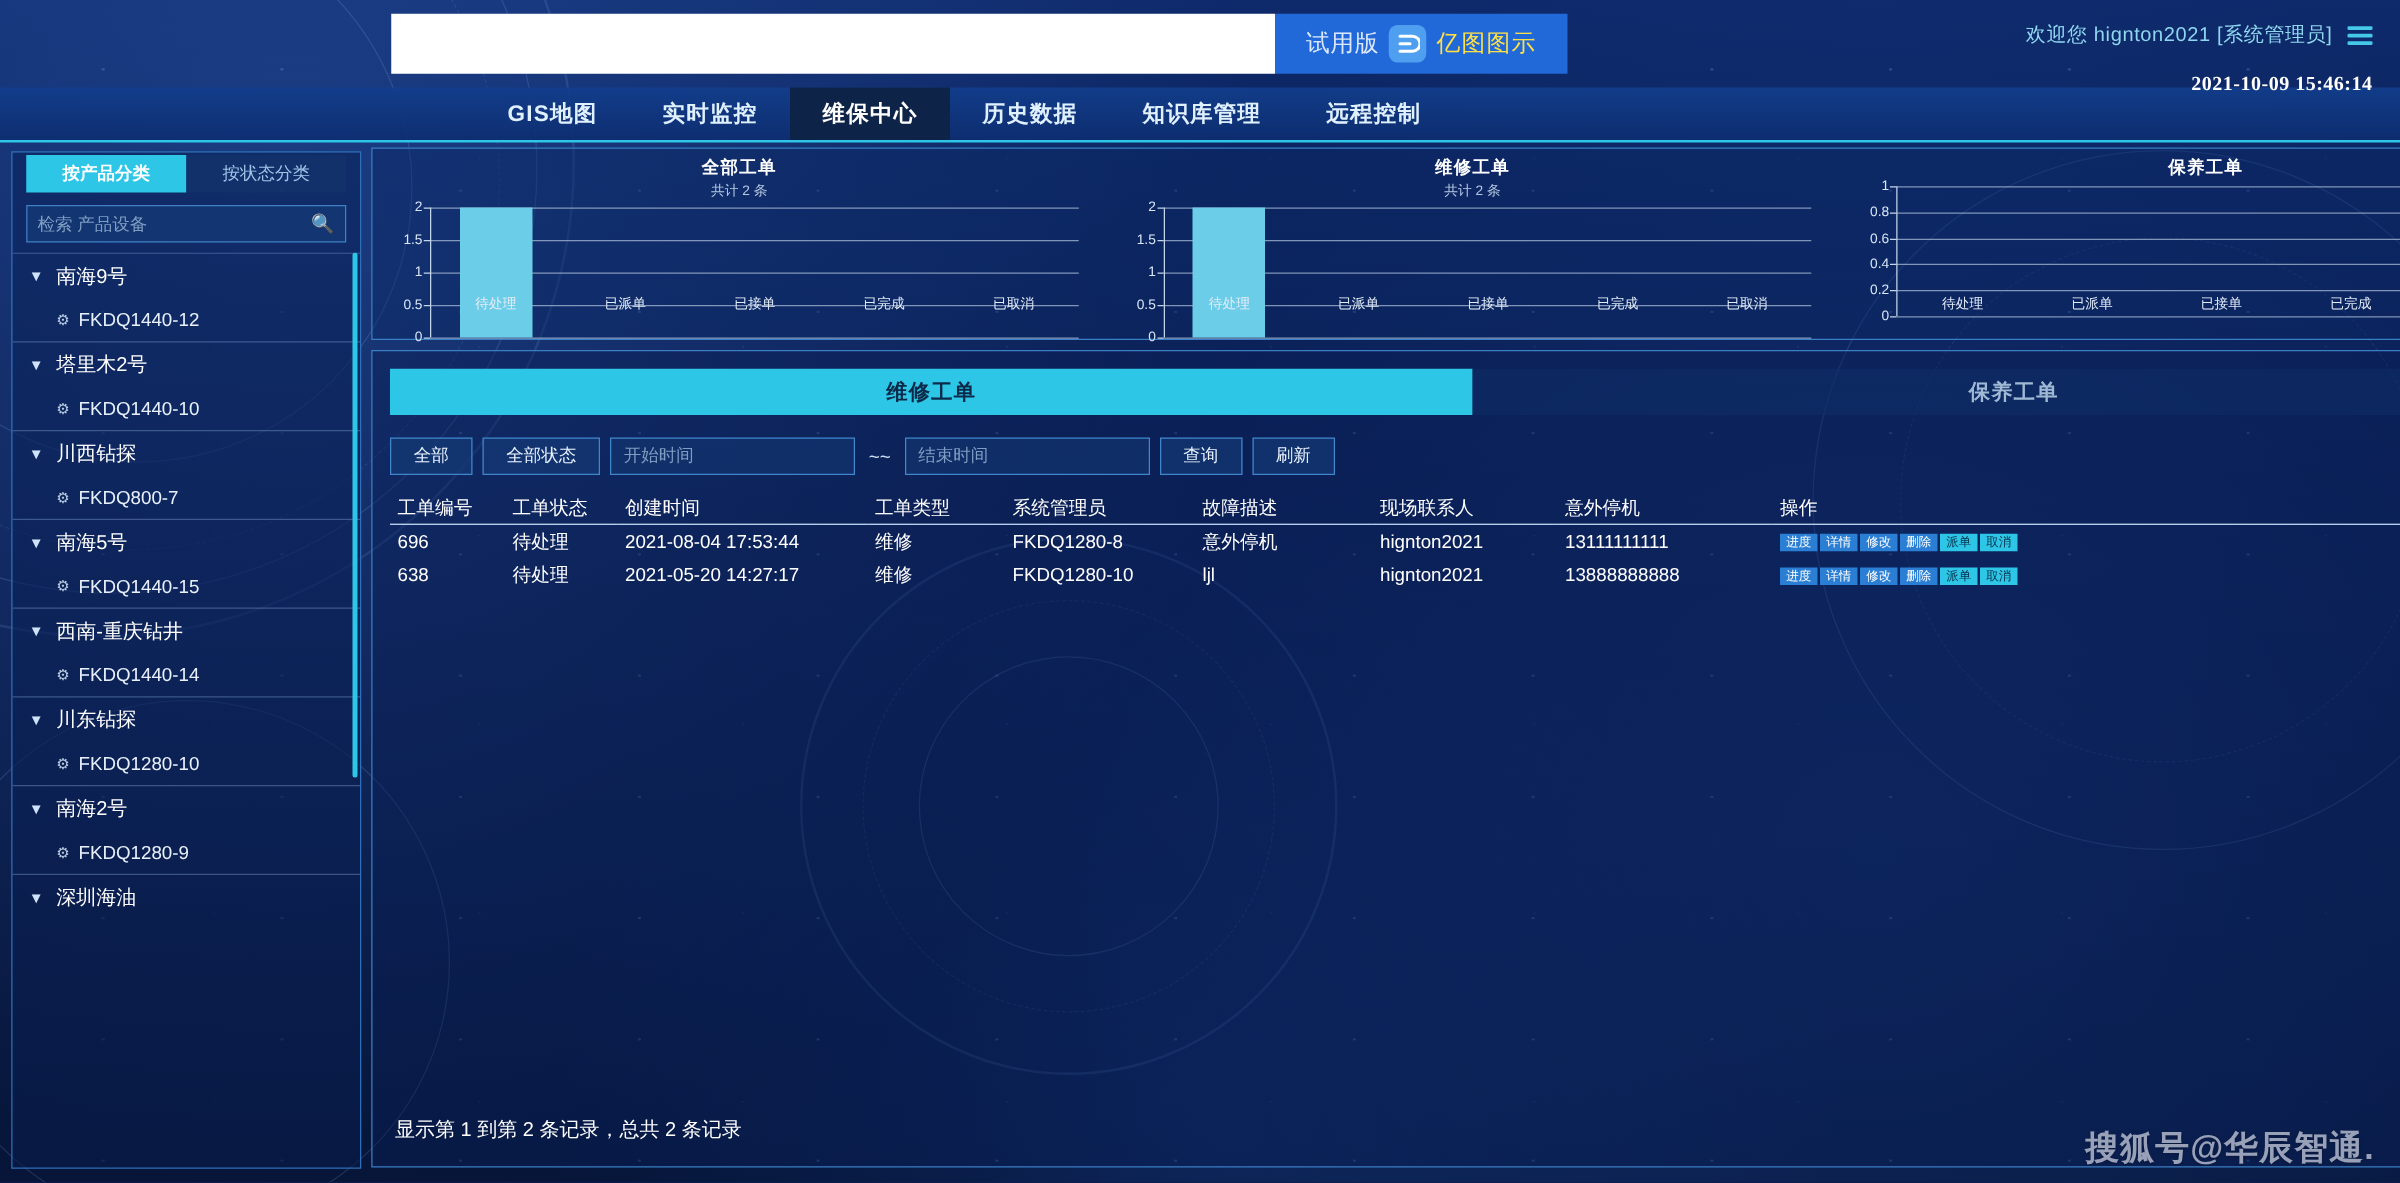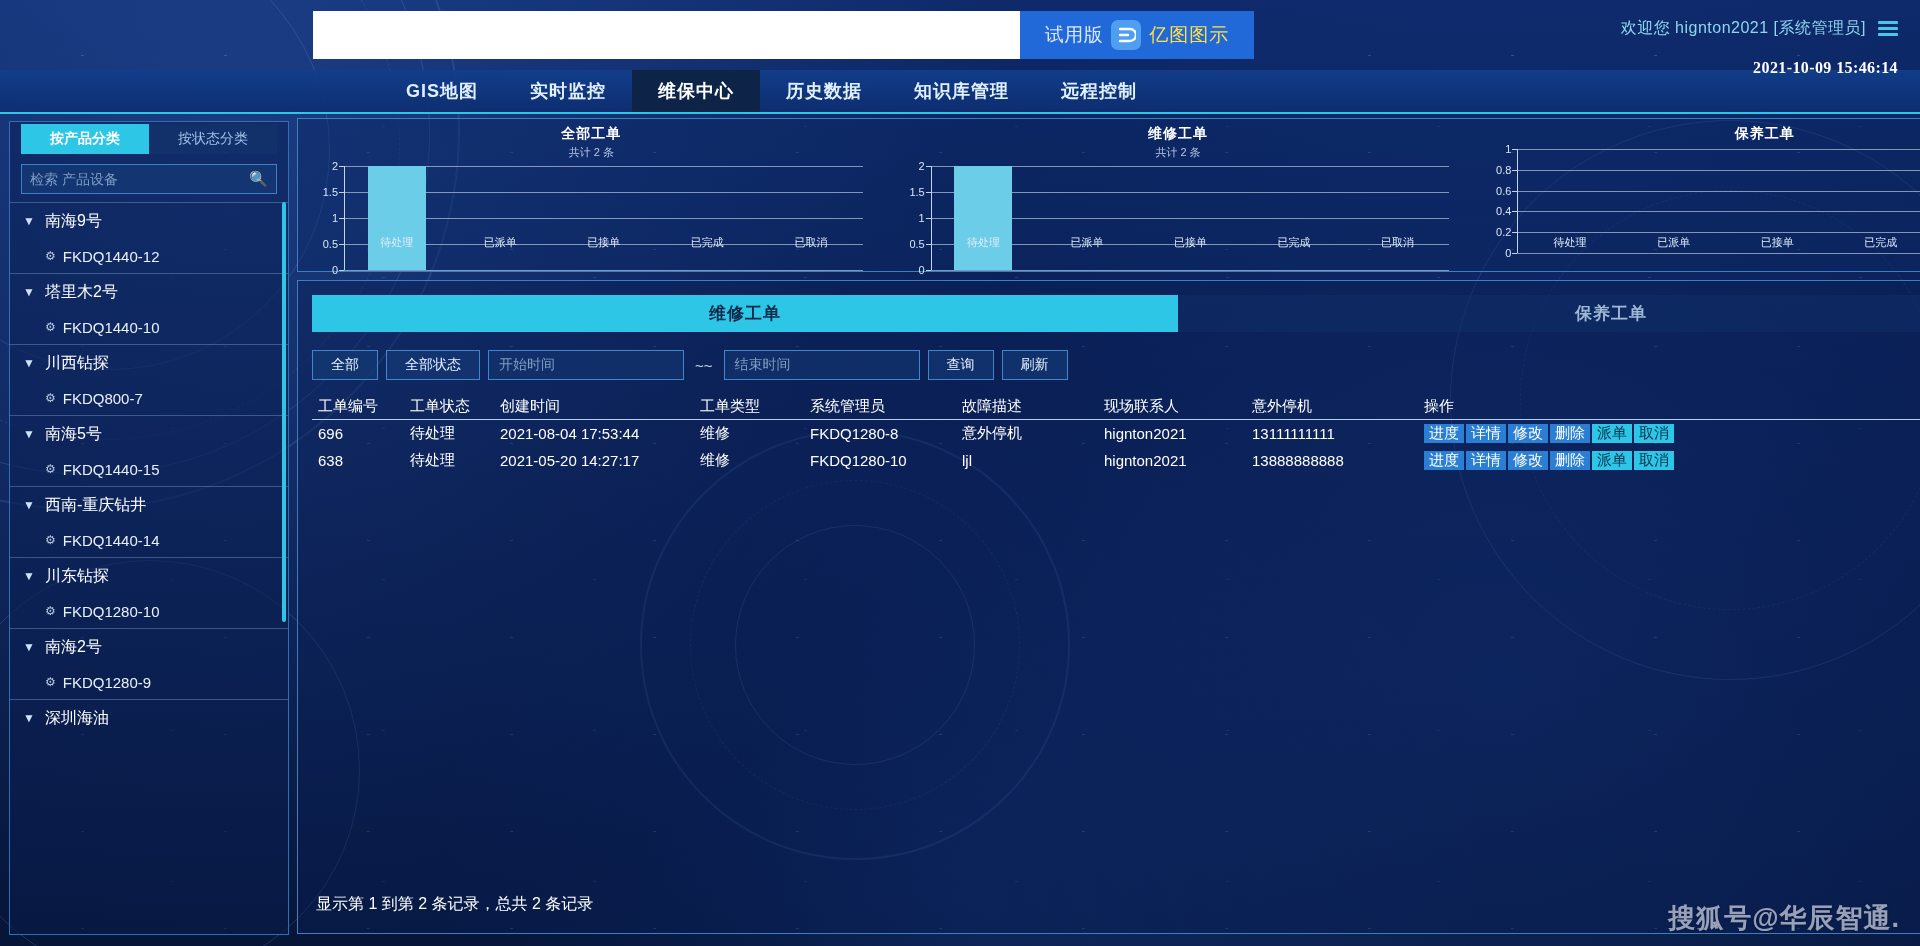--- a/index.html
+++ b/index.html
@@ -117,21 +117,21 @@
   .tb-input span { color:#7e9dc2; font-size:14px; }
   .tb-sep { color:#cfe0f4; font-size:15px; padding:0 3px; }
   .tb-new { position:absolute; right:14px; height:30px; padding:0 16px; display:flex; align-items:center;
     border:1px solid #3f86cc; background:rgba(20,58,118,0.65); color:#e9f3ff; font-size:14px; cursor:pointer; }
 
   table.grid-table { width:calc(100% - 28px); margin:14px 14px 0 14px; border-collapse:collapse; }
   table.grid-table th { color:#ffffff; font-size:15px; font-weight:normal; text-align:left;
     padding:3px 6px; border-bottom:1px solid rgba(185,210,238,0.85); white-space:nowrap; }
   table.grid-table td { color:#ffffff; font-size:15px; padding:4px 6px; white-space:nowrap; }
   .act { display:flex; gap:2px; }
-  .act b { font-weight:normal; font-size:15px; color:#ffffff; padding:0 5px; background:#2a7fd4; cursor:pointer; }
+  .act b { font-weight:normal; font-size:10px; color:#ffffff; padding:0 5px; background:#2a7fd4; cursor:pointer; }
   .act b.alt { background:#2ec6e6; color:#06304c; }
   .footnote { position:absolute; left:18px; bottom:18px; color:#ffffff; font-size:16px; }
   .brand { position:absolute; right:20px; bottom:10px; color:#ffffff; font-size:27px; font-weight:bold;
     letter-spacing:1px; text-shadow:0 1px 3px rgba(0,0,0,.5); }
 </style>
 </head>
 <body>
 
 <div id="app">
   <div class="dotfield"></div>

